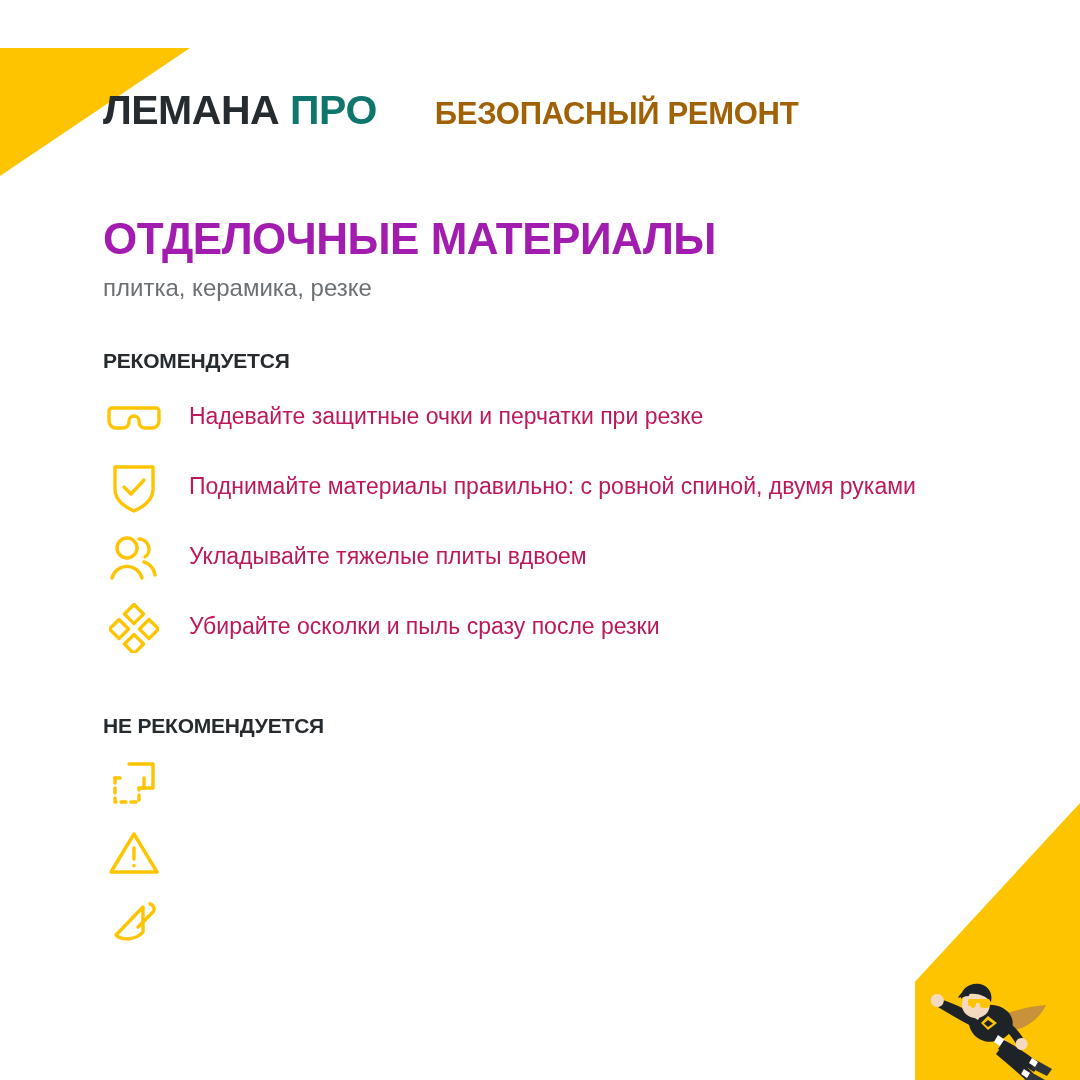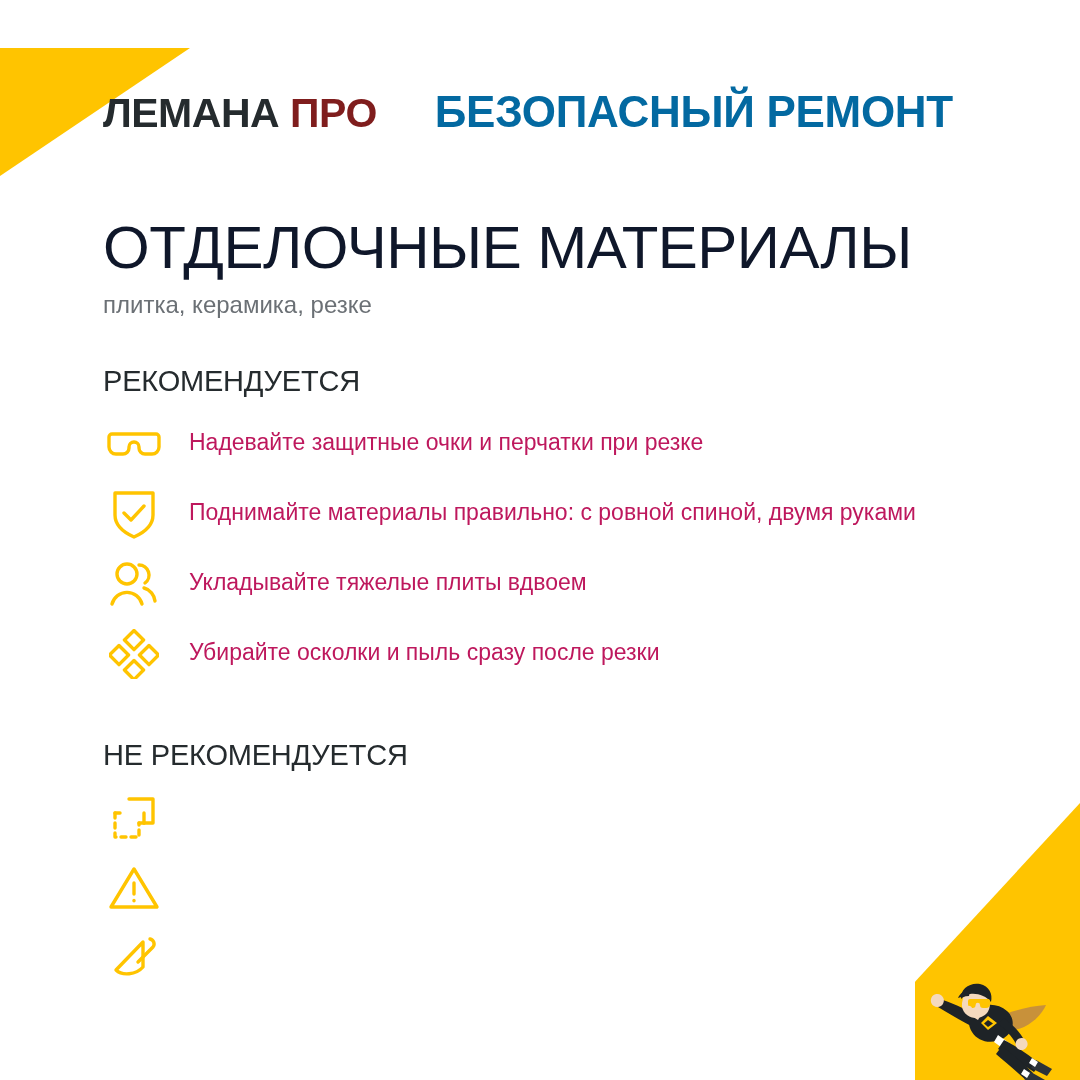--- a/index.html
+++ b/index.html
@@ -54,55 +54,55 @@
   }
   .logo {
     font-size: 41px;
     font-weight: bold;
     letter-spacing: -0.5px;
     line-height: 1;
     display: flex;
     gap: 11px;
   }
   .logo-lemana { color: #252B2E; }
-  .logo-pro { color: #7f1d1d; }
+  .logo-pro { color: #0f766e; }
   .header-tagline {
-    font-size: 44px;
-    font-weight: bold;
-    color: #0369a1;
+    font-size: 31px;
+    font-weight: bold;
+    color: #a16207;
     letter-spacing: -0.3px;
     line-height: 1;
   }
 
   
   .content {
     position: absolute;
     left: 103px;
     top: 168px;
     width: 880px;
   }
   .page-title {
-    font-size: 60px;
-    font-weight: normal;
-    color: #0f172a;
+    font-size: 44px;
+    font-weight: bold;
+    color: #a21caf;
     letter-spacing: -0.5px;
     line-height: 1.05;
     margin: 0;
   }
   .page-subtitle {
     font-size: 24px;
     color: #6B7075;
     margin: 12px 0 0 0;
     line-height: 1.2;
   }
 
   .section { margin-top: 46px; }
   .section-heading {
-    font-size: 29px;
-    font-weight: normal;
+    font-size: 21px;
+    font-weight: bold;
     color: #252B2E;
     letter-spacing: -0.2px;
     margin: 0 0 18px 0;
     line-height: 1.1;
   }
   .section-dont { margin-top: 58px; }
 
   .item-list {
     list-style: none;
     margin: 0;

